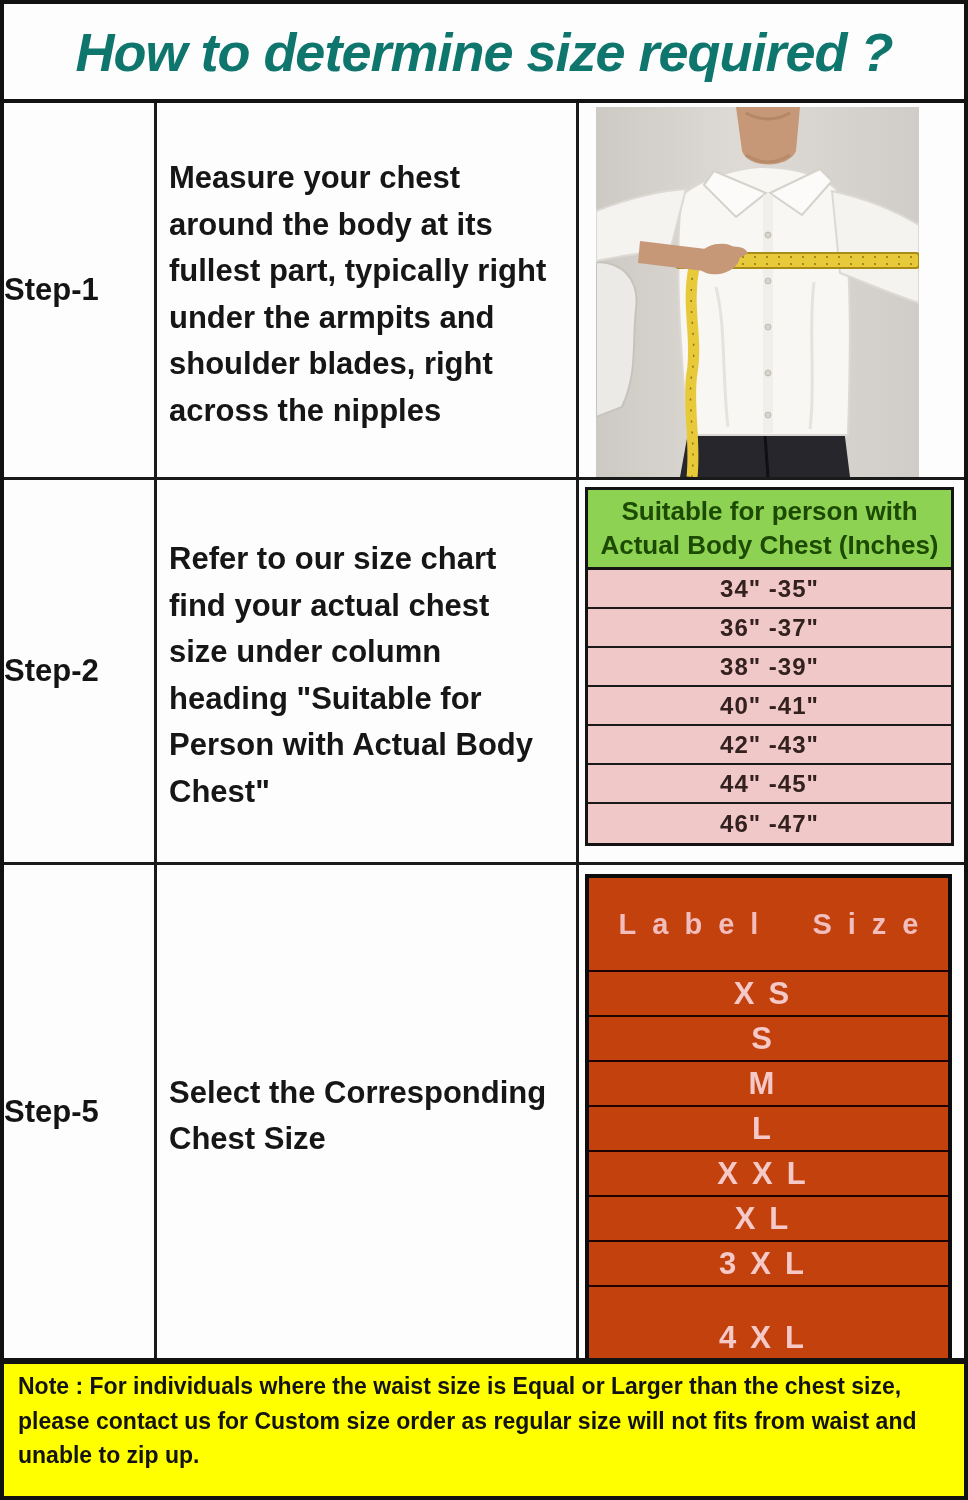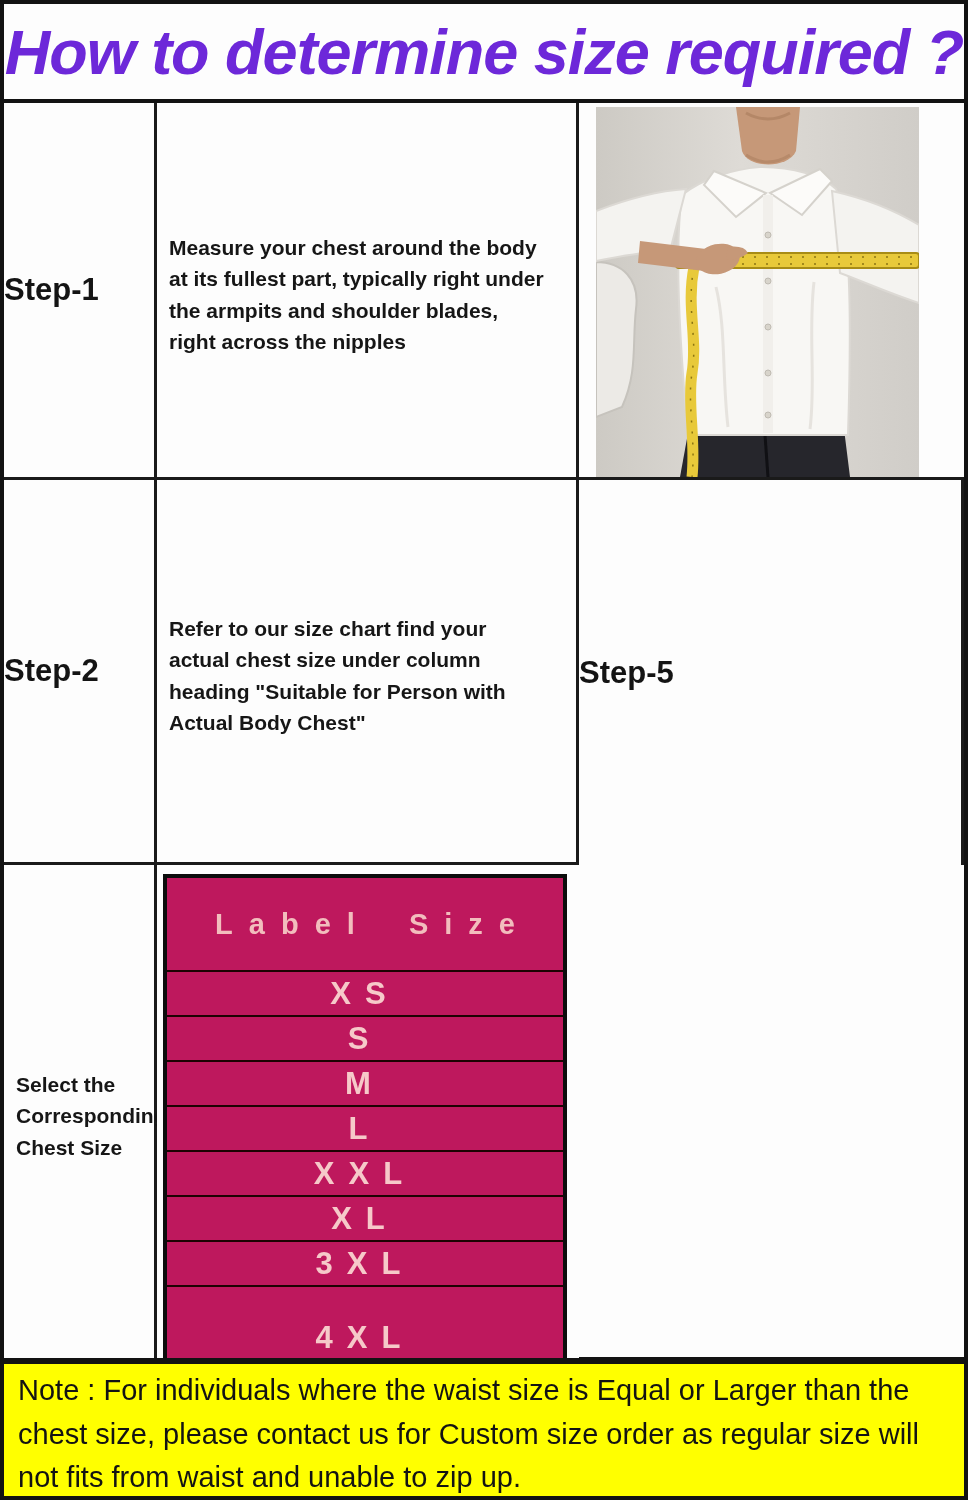--- a/index.html
+++ b/index.html
@@ -12,24 +12,24 @@
     overflow:hidden;
   }
   
   .title-box {
     height:103px;
     border:4px solid #121212;
     display:flex; align-items:center; justify-content:center;
     background:#fdfdfd;
   }
   .title-text {
-    font-size:63px;
+    font-size:54px;
     font-weight:bold;
     font-style:italic;
-    color:#6d28d9;
+    color:#0f766e;
     letter-spacing:-1px;
     white-space:nowrap;
   }
   
   .grid {
     width:968px; height:1258px;
     border-left:4px solid #121212;
     border-right:4px solid #121212;
     border-bottom:4px solid #121212;
     display:grid;
@@ -41,21 +41,21 @@
   .r1, .r2 { border-bottom:3px solid #1a1a1a; }
   .step-cell {
     display:flex; align-items:center;
     font-size:31px; font-weight:bold; color:#141414;
   }
   .desc-cell {
     display:flex; align-items:center;
     padding:10px 26px 10px 12px;
   }
   .desc-text {
-    font-size:21px; font-weight:bold; color:#161616;
+    font-size:31px; font-weight:bold; color:#161616;
     line-height:1.5;
     margin-top:9px;
   }
   .visual-cell { overflow:hidden; }
   
   .photo-wrap { margin:4px 16px 0 17px; width:323px; height:370px; }
   
   .chest-table {
     margin:7px 10px 0 6px;
     border:3px solid #141414;
@@ -76,21 +76,21 @@
     border-bottom:2px solid #1a1a1a;
     display:flex; align-items:center; justify-content:center;
     font-size:24px; font-weight:bold; color:#33211f;
     letter-spacing:1px;
   }
   .chest-row:last-child { border-bottom:none; }
   
   .label-table {
     margin:9px 12px 0 6px;
     border:4px solid #0c0c0c;
-    background:#be185d;
+    background:#c2410c;
   }
   .label-header {
     height:94px;
     display:flex; align-items:center; justify-content:center;
     border-bottom:2px solid #1e0202;
     font-size:29px; font-weight:bold; color:#f2bdbd;
     letter-spacing:16px; word-spacing:14px;
     padding-left:16px; 
   }
   .label-row {
@@ -103,21 +103,21 @@
   .label-row:last-child { border-bottom:none;margin-top:28px; }
   
   .note-box {
     height:139px;
     background:#ffff00;
     border:4px solid #121212;
     border-top:3px solid #121212;
     padding:5px 16px 0 14px;
   }
   .note-text {
-    font-size:29px; font-weight:normal; color:#131313;
+    font-size:23px; font-weight:bold; color:#131313;
     line-height:1.5;
   }
 </style>
 </head>
 <body>
 
 <div class="page">
 
   <div class="title-box">
     <div class="title-text">How to determine size required ?</div>
@@ -183,20 +183,32 @@
           <path d="M132,140 q16,-2 20,6 q-10,8 -22,6 Z" fill="#c69878"></path>
         </svg>
       </div>
     </div>
 
     <div class="cell step-cell r2 c1">
       <span>Step-2</span>
     </div>
     <div class="cell desc-cell r2 c2">
       <p class="desc-text">Refer to our size chart find your actual chest size under column heading "Suitable for Person with Actual Body Chest"</p>
+    </div>
+    <div class="cell visual-cell r2">
+      <div class="chest-table">
+        <div class="chest-header">Suitable for person with Actual Body Chest (Inches)</div>
+        <div class="chest-row">34" -35"</div>
+        <div class="chest-row">36" -37"</div>
+        <div class="chest-row">38" -39"</div>
+        <div class="chest-row">40" -41"</div>
+        <div class="chest-row">42" -43"</div>
+        <div class="chest-row">44" -45"</div>
+        <div class="chest-row">46" -47"</div>
+      </div>
     </div>
 
     <div class="cell step-cell r3 c1">
       <span>Step-5</span>
     </div>
     <div class="cell desc-cell r3 c2">
       <p class="desc-text">Select the Corresponding Chest Size</p>
     </div>
     <div class="cell visual-cell r3">
       <div class="label-table">

